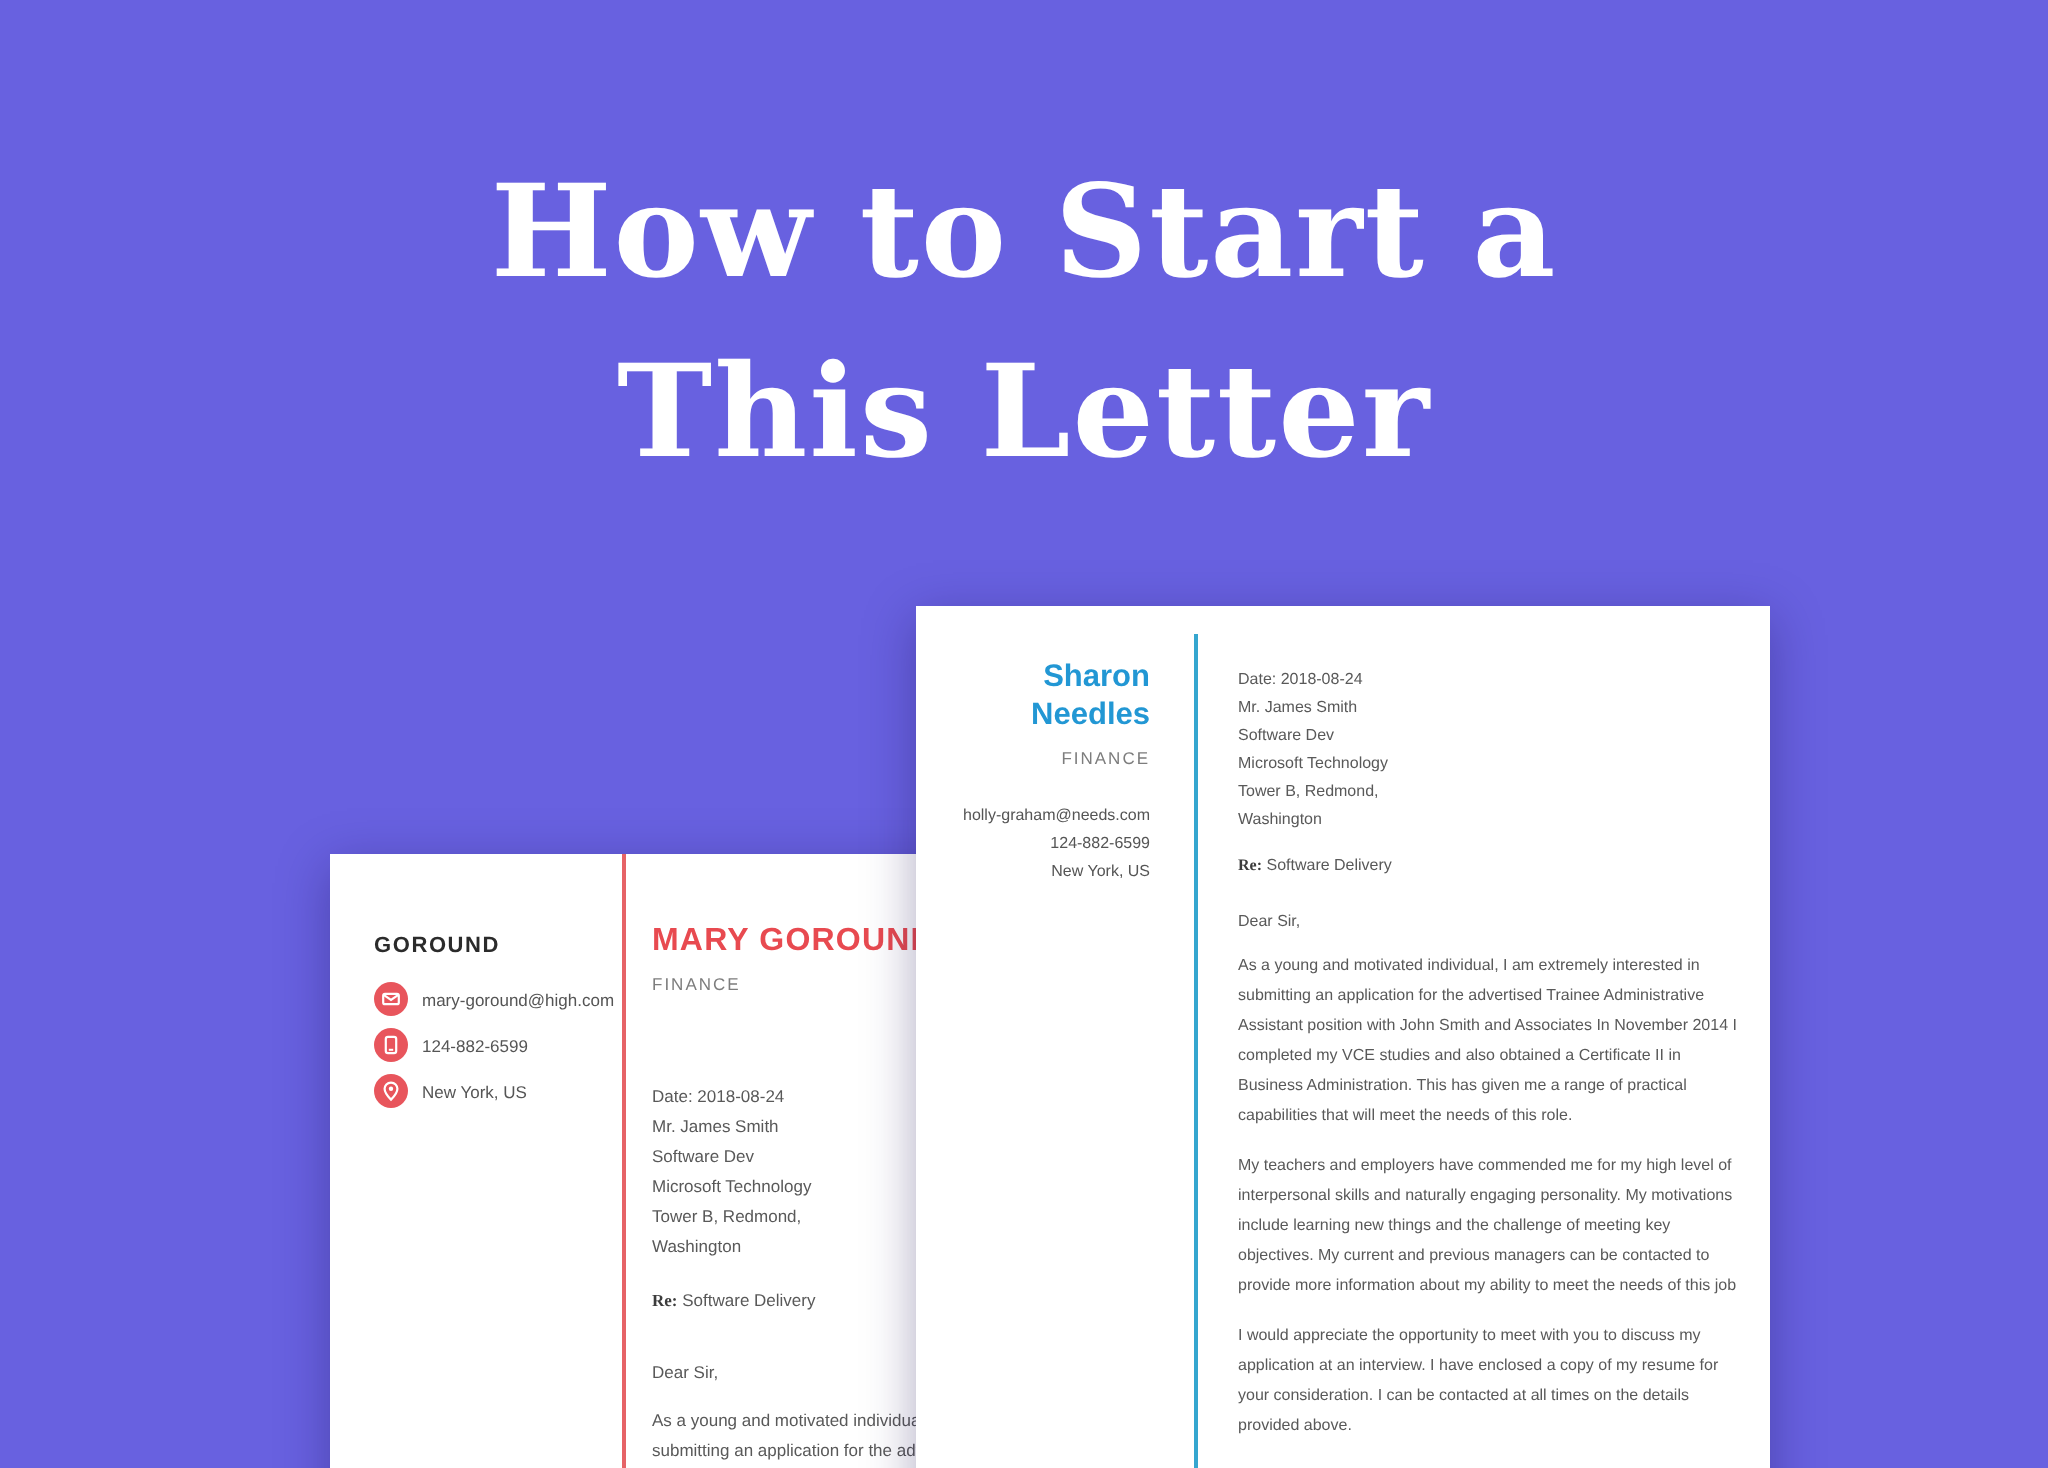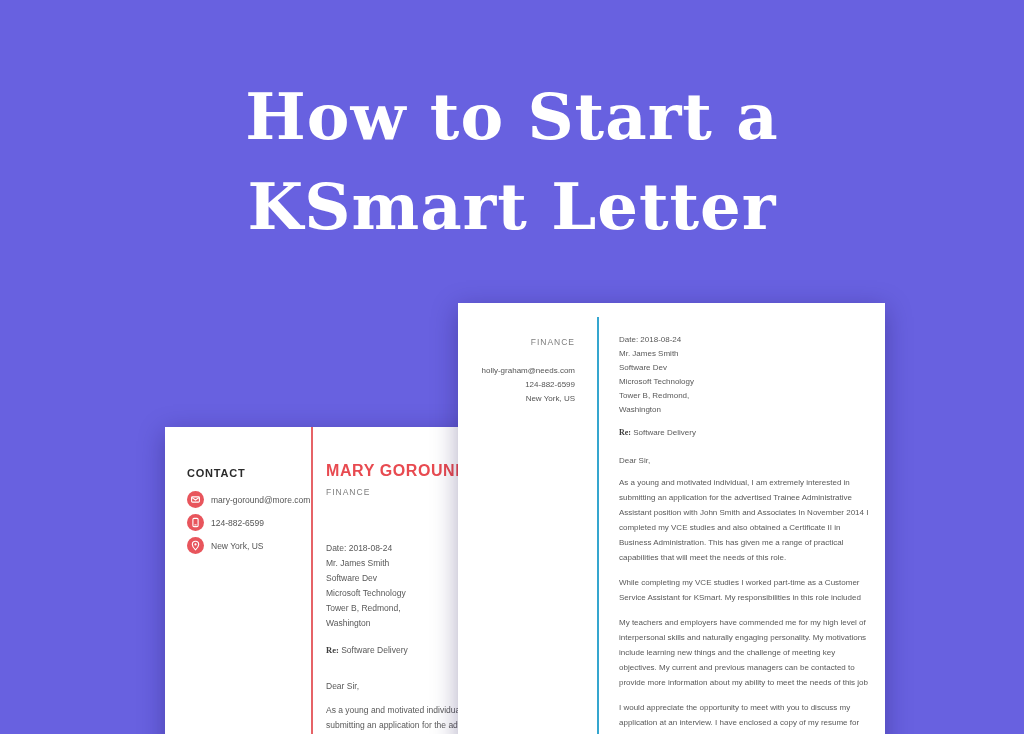--- a/index.html
+++ b/index.html
@@ -74,36 +74,36 @@
   .paras-f p { font-size:8px; color:#595959; line-height:15px; margin-top:10px; }
   .paras-f p:first-child { }
 </style>
 </head>
 <body>
 
 <div class="stage">
 
   <h1 class="title">
     <span>How to Start a</span>
-    <span>KSmart Letter</span>
+    <span>This Letter</span>
   </h1>
 
   <div class="doc back-doc">
     <div class="back-left">
-      <div class="contact-heading">CONTACT</div>
+      <div class="contact-heading">GOROUND</div>
 
       <div class="contact-item">
         <span class="cicon">
           <svg viewBox="0 0 17 17" width="17" height="17">
             <circle cx="8.5" cy="8.5" r="8.5" fill="#E8555C"></circle>
             <rect x="4.6" y="5.9" width="7.8" height="5.2" rx="0.9" fill="none" stroke="#fff" stroke-width="1.1"></rect>
             <polyline points="5,6.6 8.5,9 12,6.6" fill="none" stroke="#fff" stroke-width="1.1"></polyline>
           </svg>
         </span>
-        <span class="ctext">mary-goround@more.com</span>
+        <span class="ctext">mary-goround@high.com</span>
       </div>
 
       <div class="contact-item">
         <span class="cicon">
           <svg viewBox="0 0 17 17" width="17" height="17">
             <circle cx="8.5" cy="8.5" r="8.5" fill="#E8555C"></circle>
             <rect x="5.9" y="4.4" width="5.2" height="8.2" rx="1.1" fill="none" stroke="#fff" stroke-width="1.1"></rect>
             <line x1="7.4" y1="10.9" x2="9.6" y2="10.9" stroke="#fff" stroke-width="1"></line>
           </svg>
         </span>
@@ -147,20 +147,21 @@
       <div class="body-b">
         <div class="bline">As a young and motivated individual, I am</div>
         <div class="bline">submitting an application for the advertise</div>
 
       </div>
     </div>
   </div>
 
   <div class="doc front-doc">
     <div class="front-left">
+      <div class="front-name">Sharon Needles</div>
       <div class="front-role">FINANCE</div>
       <div class="front-contacts">
         <div class="fcline">holly-graham@needs.com</div>
         <div class="fcline">124-882-6599</div>
         <div class="fcline">New York, US</div>
       </div>
     </div>
 
     <div class="front-divider"></div>
 
@@ -176,20 +177,19 @@
 
       <div class="re-line-f">
         <span class="re-bold">Re:</span>
         <span>Software Delivery</span>
       </div>
 
       <div class="salutation-f">Dear Sir,</div>
 
       <div class="paras-f">
         <p>As a young and motivated individual, I am extremely interested in submitting an application for the advertised Trainee Administrative Assistant position with John Smith and Associates In November 2014 I completed my VCE studies and also obtained a Certificate II in Business Administration. This has given me a range of practical capabilities that will meet the needs of this role.</p>
-        <p>While completing my VCE studies I worked part-time as a Customer Service Assistant for KSmart. My responsibilities in this role included</p>
         <p>My teachers and employers have commended me for my high level of interpersonal skills and naturally engaging personality. My motivations include learning new things and the challenge of meeting key objectives. My current and previous managers can be contacted to provide more information about my ability to meet the needs of this job</p>
         <p>I would appreciate the opportunity to meet with you to discuss my application at an interview. I have enclosed a copy of my resume for your consideration. I can be contacted at all times on the details provided above.</p>
       </div>
     </div>
   </div>
 
 </div>
 
 </body></html>

